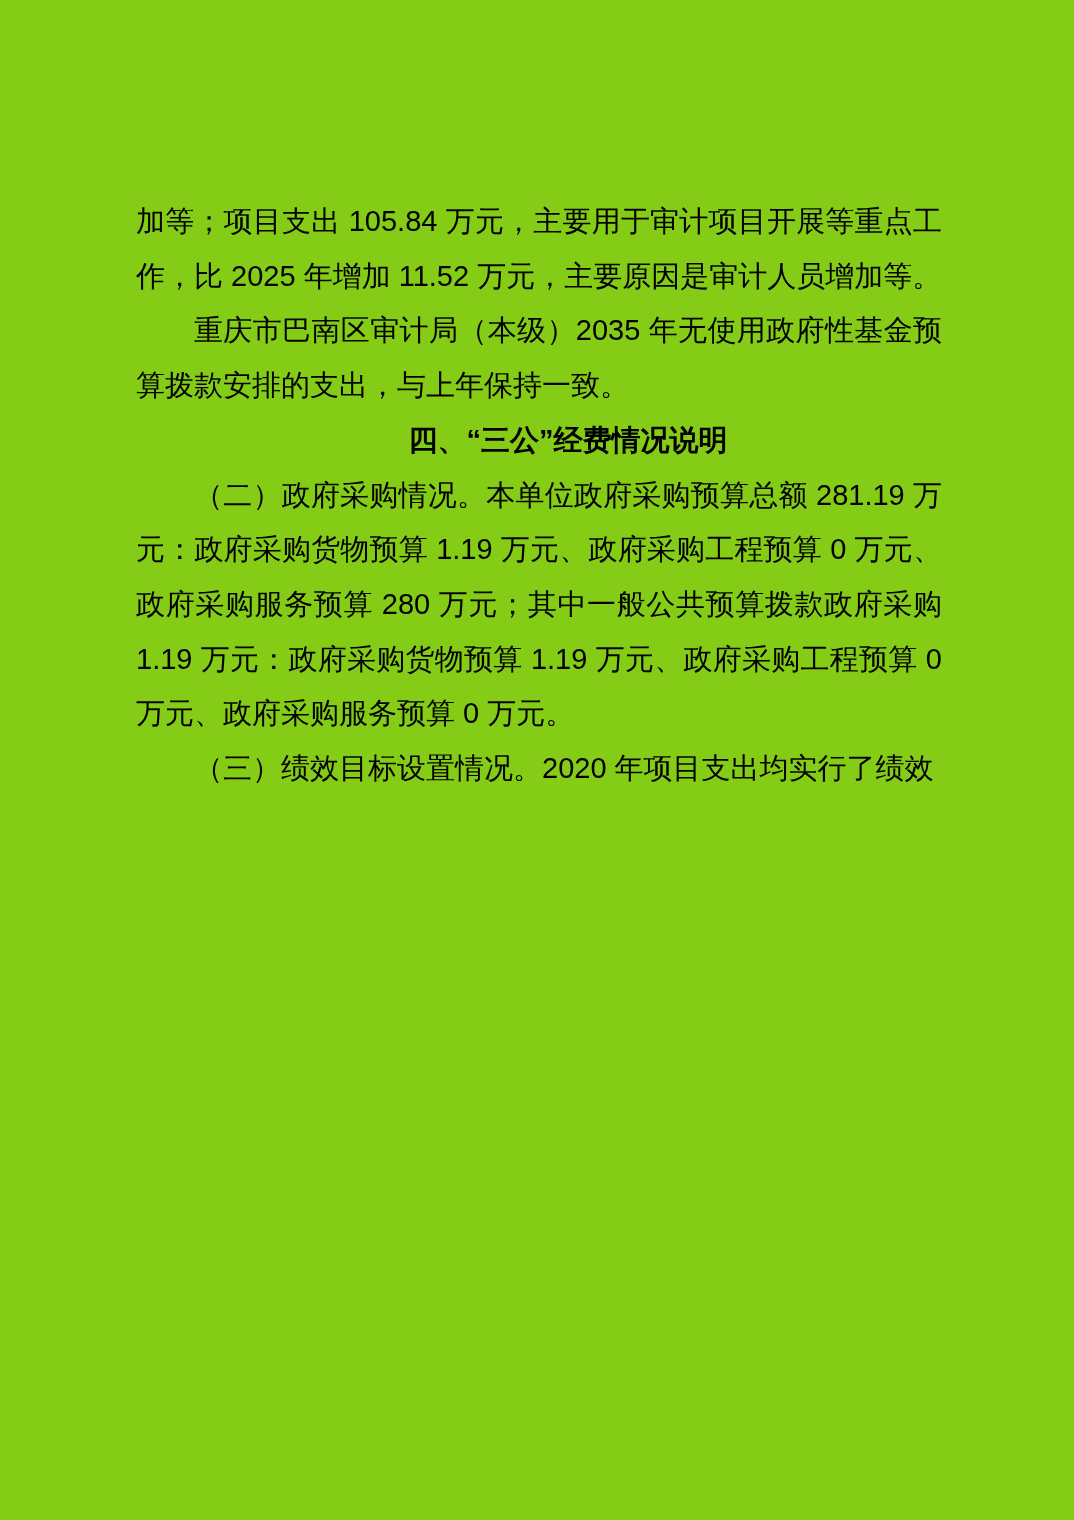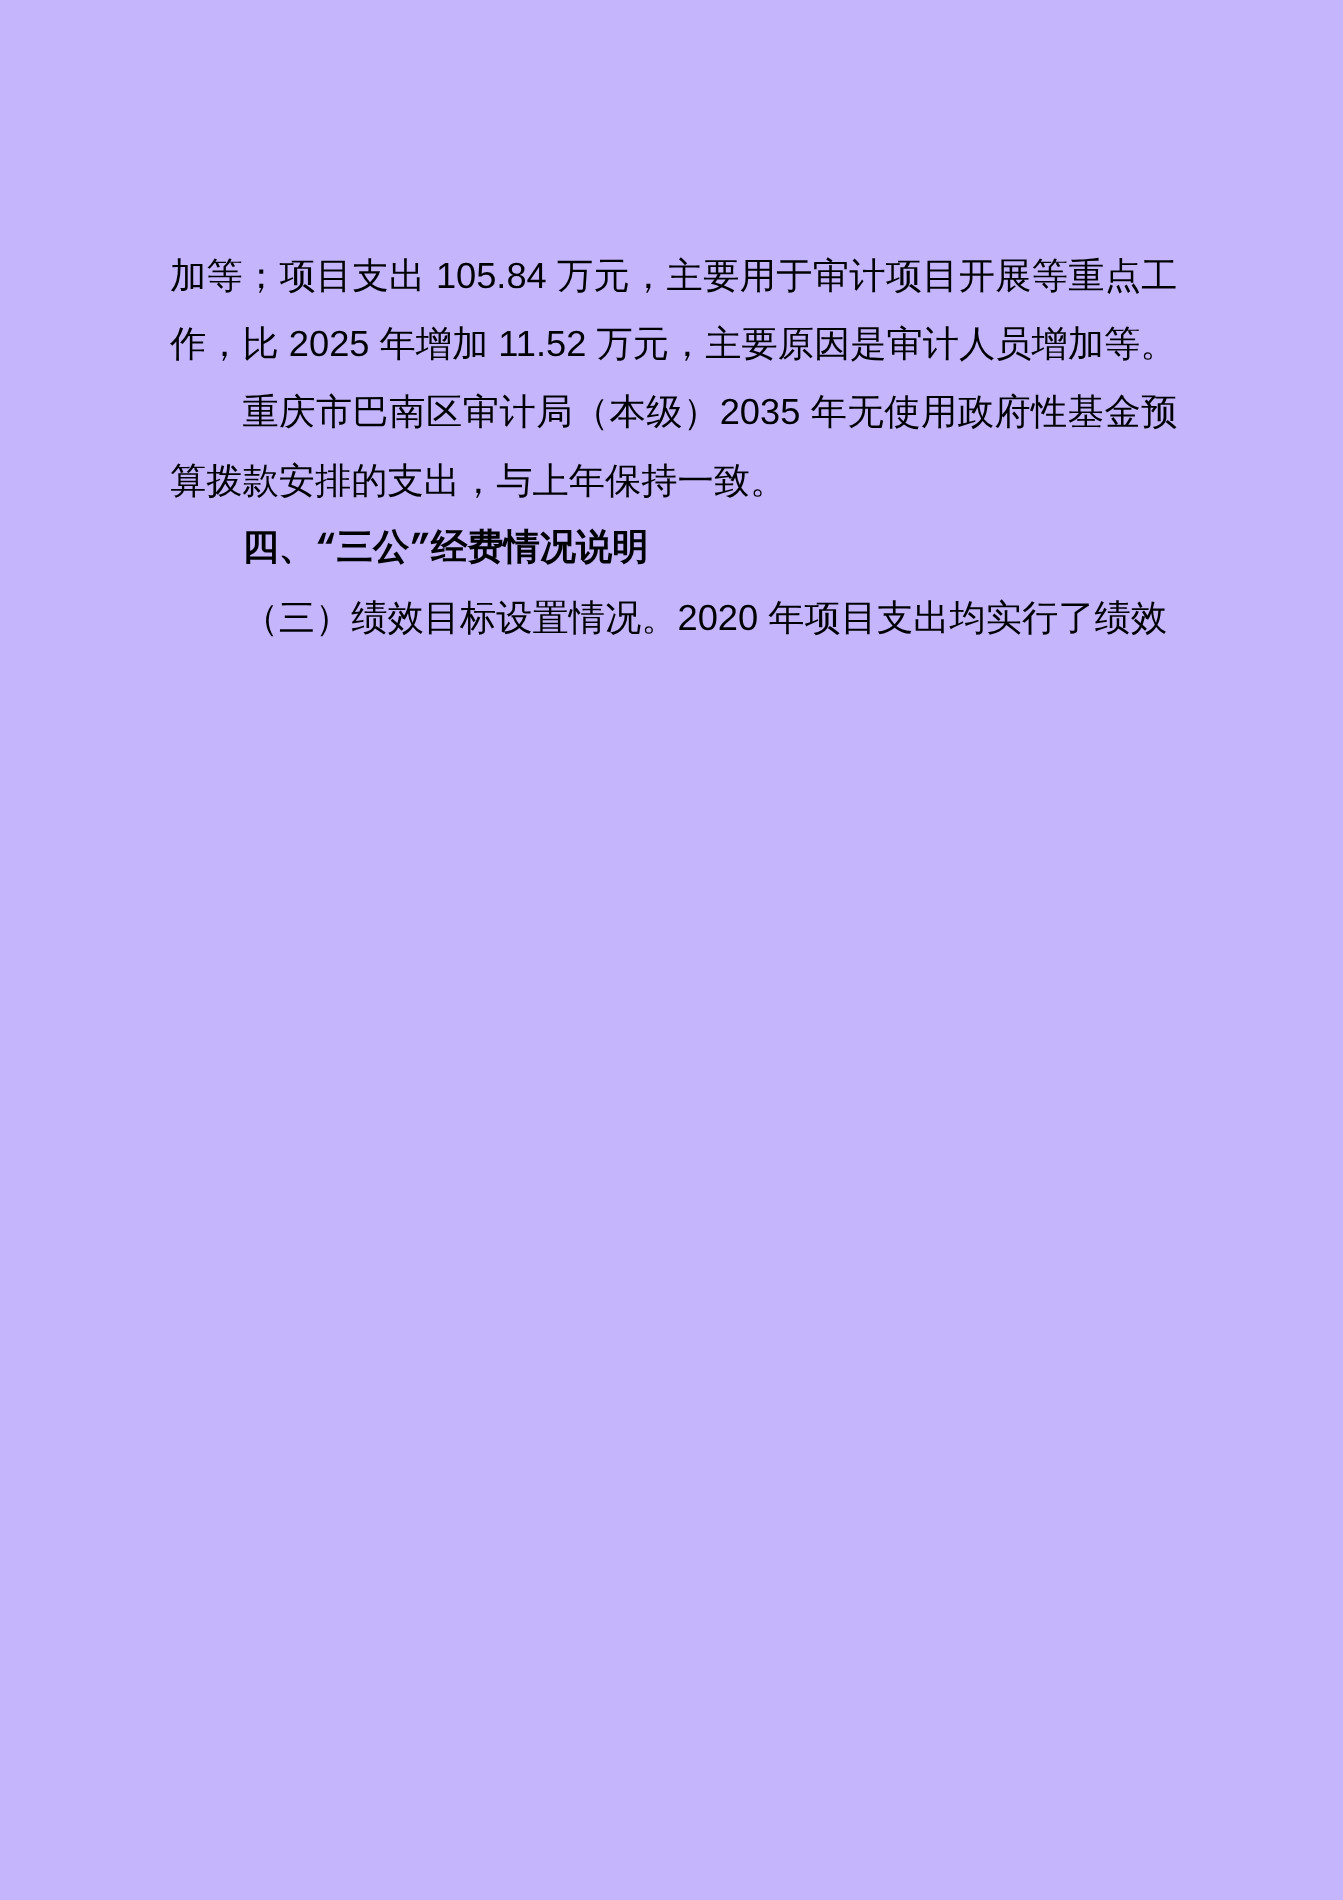--- a/index.html
+++ b/index.html
@@ -4,21 +4,21 @@
 <style>
   html, body {
     margin: 0;
     padding: 0;
     background: #ffffff;
   }
   .page {
     position: relative;
     width: 1074px;
     height: 1520px;
-    background: #c4b5fd;
+    background: #84cc16;
     overflow: hidden;
   }
   .content {
     position: absolute;
     left: 136px;
     top: 194px;
     width: 806px;
     color: #000000;
     font-family: "Liberation Sans", sans-serif;
     font-size: 29px;
@@ -36,27 +36,27 @@
   .paragraph {
     font-weight: 400;
     text-indent: 2em;
   }
   .paragraph.no-indent {
     text-indent: 0;
   }
   .heading {
     font-weight: 700;
     text-indent: 2em;
-    text-align: left;
-    font-family: Liberation Mono, monospace;
+    text-align: center;
   }
 </style>
 </head>
 <body>
 
 <div class="page">
   <div class="content" id="doc-content">
       <p class="paragraph no-indent">加等；项目支出 105.84 万元，主要用于审计项目开展等重点工作，比 2025 年增加 11.52 万元，主要原因是审计人员增加等。</p>
       <p class="paragraph">重庆市巴南区审计局（本级）2035 年无使用政府性基金预算拨款安排的支出，与上年保持一致。</p>
       <h2 class="heading">四、“三公”经费情况说明</h2>
+      <p class="paragraph">（二）政府采购情况。本单位政府采购预算总额 281.19 万元：政府采购货物预算 1.19 万元、政府采购工程预算 0 万元、政府采购服务预算 280 万元；其中一般公共预算拨款政府采购 1.19 万元：政府采购货物预算 1.19 万元、政府采购工程预算 0 万元、政府采购服务预算 0 万元。</p>
       <p class="paragraph">（三）绩效目标设置情况。2020 年项目支出均实行了绩效</p>
     </div>
 </div>
 
 </body></html>

